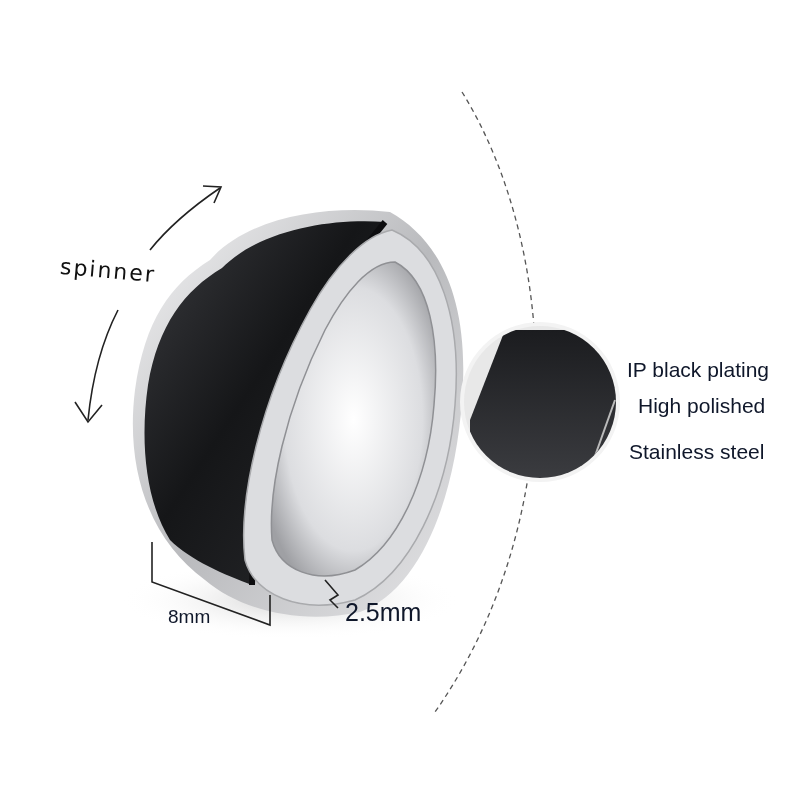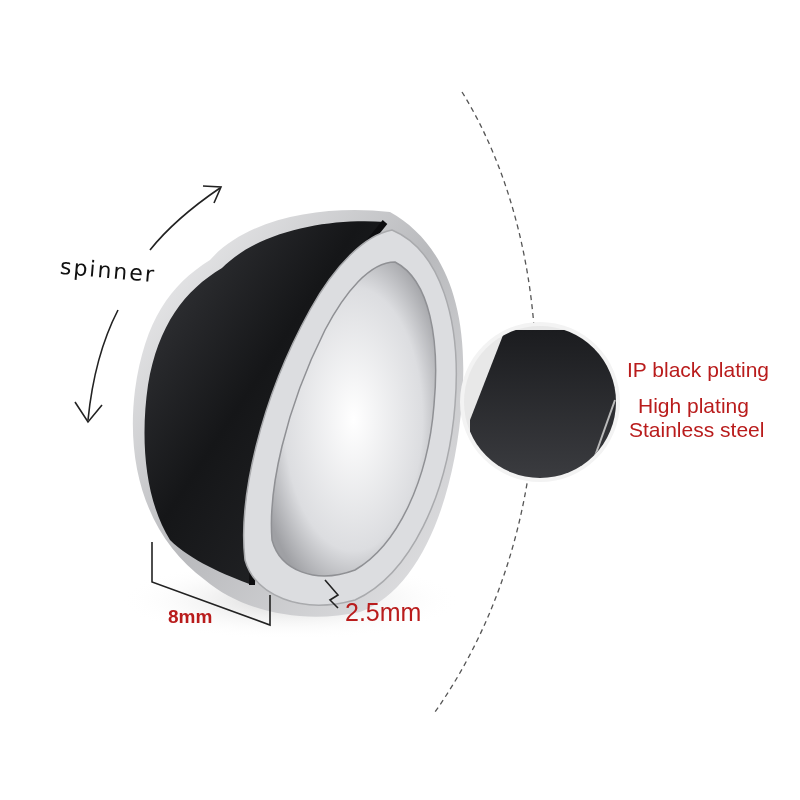--- a/index.html
+++ b/index.html
@@ -1,18 +1,18 @@
 <!DOCTYPE html>
 <html><head>
 <meta charset="utf-8">
 <style>
   html, body { margin:0; padding:0; background:#ffffff; }
   body { width:800px; height:800px; position:relative; overflow:hidden; font-family:"Liberation Sans", sans-serif; }
   svg.art { position:absolute; left:0; top:0; }
-  .label { position:absolute; color:#b91c1c; font-size:21px; white-space:nowrap;text-align:right; }
+  .label { position:absolute; color:#0f172a; font-size:21px; white-space:nowrap;text-align:right; }
   .spin { position:absolute; left:60px; top:258px; font-size:22px; letter-spacing:2px; color:#111; transform:rotate(5deg); font-family:"DejaVu Sans", sans-serif; }
 </style>
 </head>
 <body>
 
 <svg class="art" width="800" height="800" viewBox="0 0 800 800">
   <defs>
     <linearGradient id="blackg" x1="0" y1="0" x2="1" y2="1">
       <stop offset="0" stop-color="#3a3b3f"></stop>
       <stop offset="0.45" stop-color="#151618"></stop>
@@ -66,18 +66,18 @@
     </clipPath>
   <g clip-path="url(#cc)">
     <rect x="460" y="320" width="170" height="170" fill="#e8e8e8"></rect>
     <path d="M505 330 L640 330 L640 480 L470 480 L470 420 Z" fill="url(#circleg)"></path>
     <path d="M615 400 L590 470" stroke="#bbb" stroke-width="2"></path>
     <path d="M622 408 L598 476" stroke="#888" stroke-width="1"></path>
   </g>
 </svg>
 
 <div class="spin">spinner</div>
-<div class="label" style="left:168px;top:606px;font-size:19px;font-weight:bold;">8mm</div>
+<div class="label" style="left:168px;top:606px;font-size:19px;">8mm</div>
 <div class="label" style="left:345px;top:598px;font-size:25px;">2.5mm</div>
 
 <div class="label" style="left:627px;top:358px;">IP black plating</div>
-<div class="label" style="left:638px;top:394px;">High plating</div>
-<div class="label" style="left:629px;top:418px;">Stainless steel</div>
+<div class="label" style="left:638px;top:394px;">High polished</div>
+<div class="label" style="left:629px;top:440px;">Stainless steel</div>
 
 </body></html>

